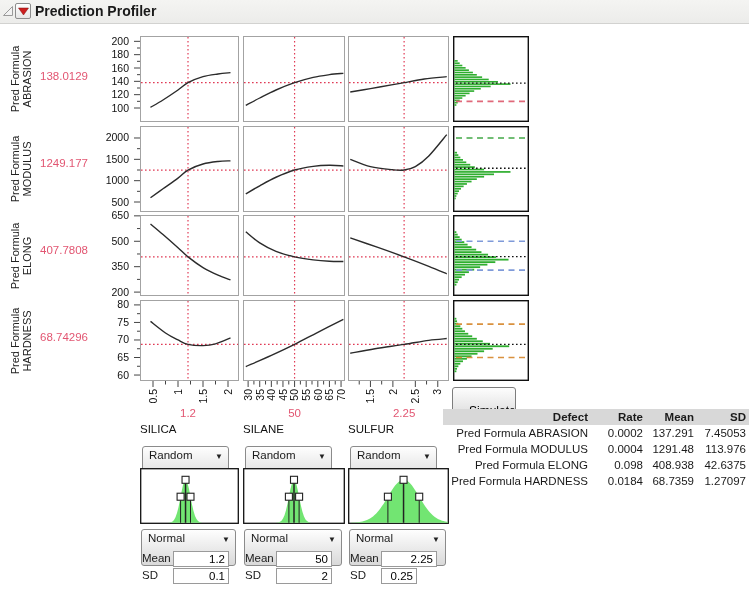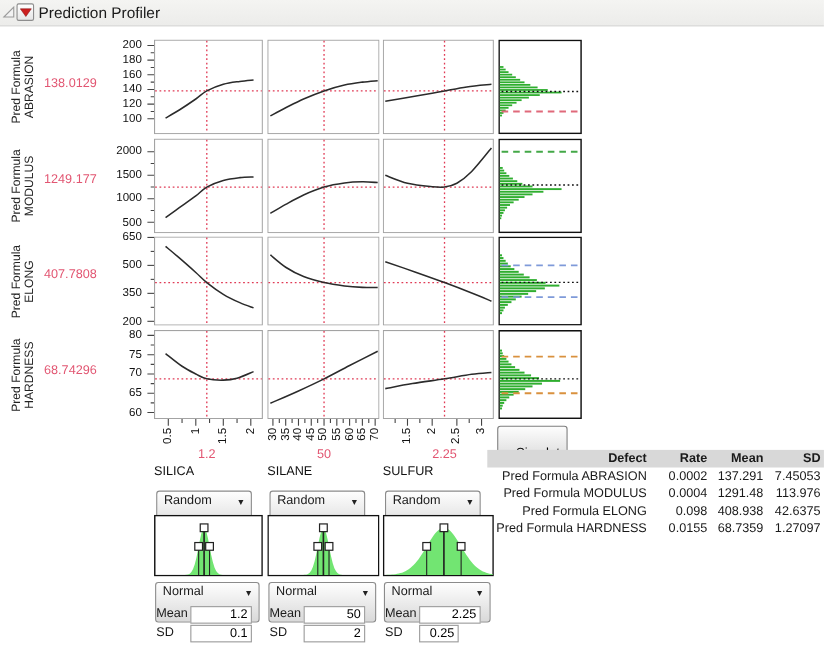--- a/index.html
+++ b/index.html
@@ -4,21 +4,21 @@
 <style>
   html,body{margin:0;padding:0;background:#ffffff;}
   #app{position:relative;width:749px;height:589px;overflow:hidden;background:#ffffff;
        font-family:"Liberation Sans", sans-serif;color:#1a1a1a;}
   .titlebar{position:absolute;left:0;top:0;width:749px;height:23px;
        background:linear-gradient(#f4f4f2,#ececea);border-bottom:1px solid #d2d2d0;}
   .disc{position:absolute;left:2px;top:5px;}
   .rtbtn{position:absolute;left:15px;top:3px;width:16px;height:16px;background:linear-gradient(#ffffff,#e6e6e6);
        border:1px solid #8d8d8d;border-radius:2px;box-sizing:border-box;}
   .rtbtn svg{display:block;margin:3px auto 0;}
-  .title{position:absolute;left:35px;top:3px;font-size:14px;font-weight:normal;white-space:nowrap;}
+  .title{position:absolute;left:35px;top:3px;font-size:14px;font-weight:bold;white-space:nowrap;}
   .ylab{position:absolute;transform:translate(-50%,-50%) rotate(-90deg);text-align:center;
        font-size:11px;line-height:12px;white-space:nowrap;color:#222;}
   .yval{position:absolute;left:24px;width:80px;text-align:center;font-size:11.5px;white-space:nowrap;}
   .ytick{position:absolute;left:92px;width:37px;text-align:right;font-size:10.5px;color:#111;}
   .xlab{position:absolute;transform:rotate(-90deg);transform-origin:top right;
        font-size:10.5px;line-height:11px;white-space:nowrap;color:#111;}
   .fval{position:absolute;width:70px;text-align:center;font-size:11.5px;white-space:nowrap;}
   .fname{position:absolute;font-size:11.5px;color:#111;}
   .combo{position:absolute;background:linear-gradient(#fefefe,#d9d9d9);border:1px solid #8b8b8b;
        border-radius:3px;font-size:11.5px;line-height:17px;padding-left:6px;box-sizing:border-box;height:37px;cursor:default;}
@@ -442,18 +442,18 @@
         <span class="c3">113.976</span>
       </div>
       <div class="trow">
         <span class="c0">Pred Formula ELONG</span>
         <span class="c1">0.098</span>
         <span class="c2">408.938</span>
         <span class="c3">42.6375</span>
       </div>
       <div class="trow">
         <span class="c0">Pred Formula HARDNESS</span>
-        <span class="c1">0.0155</span>
+        <span class="c1">0.0184</span>
         <span class="c2">68.7359</span>
         <span class="c3">1.27097</span>
       </div>
     </div>
 </div>
 
 </body></html>

